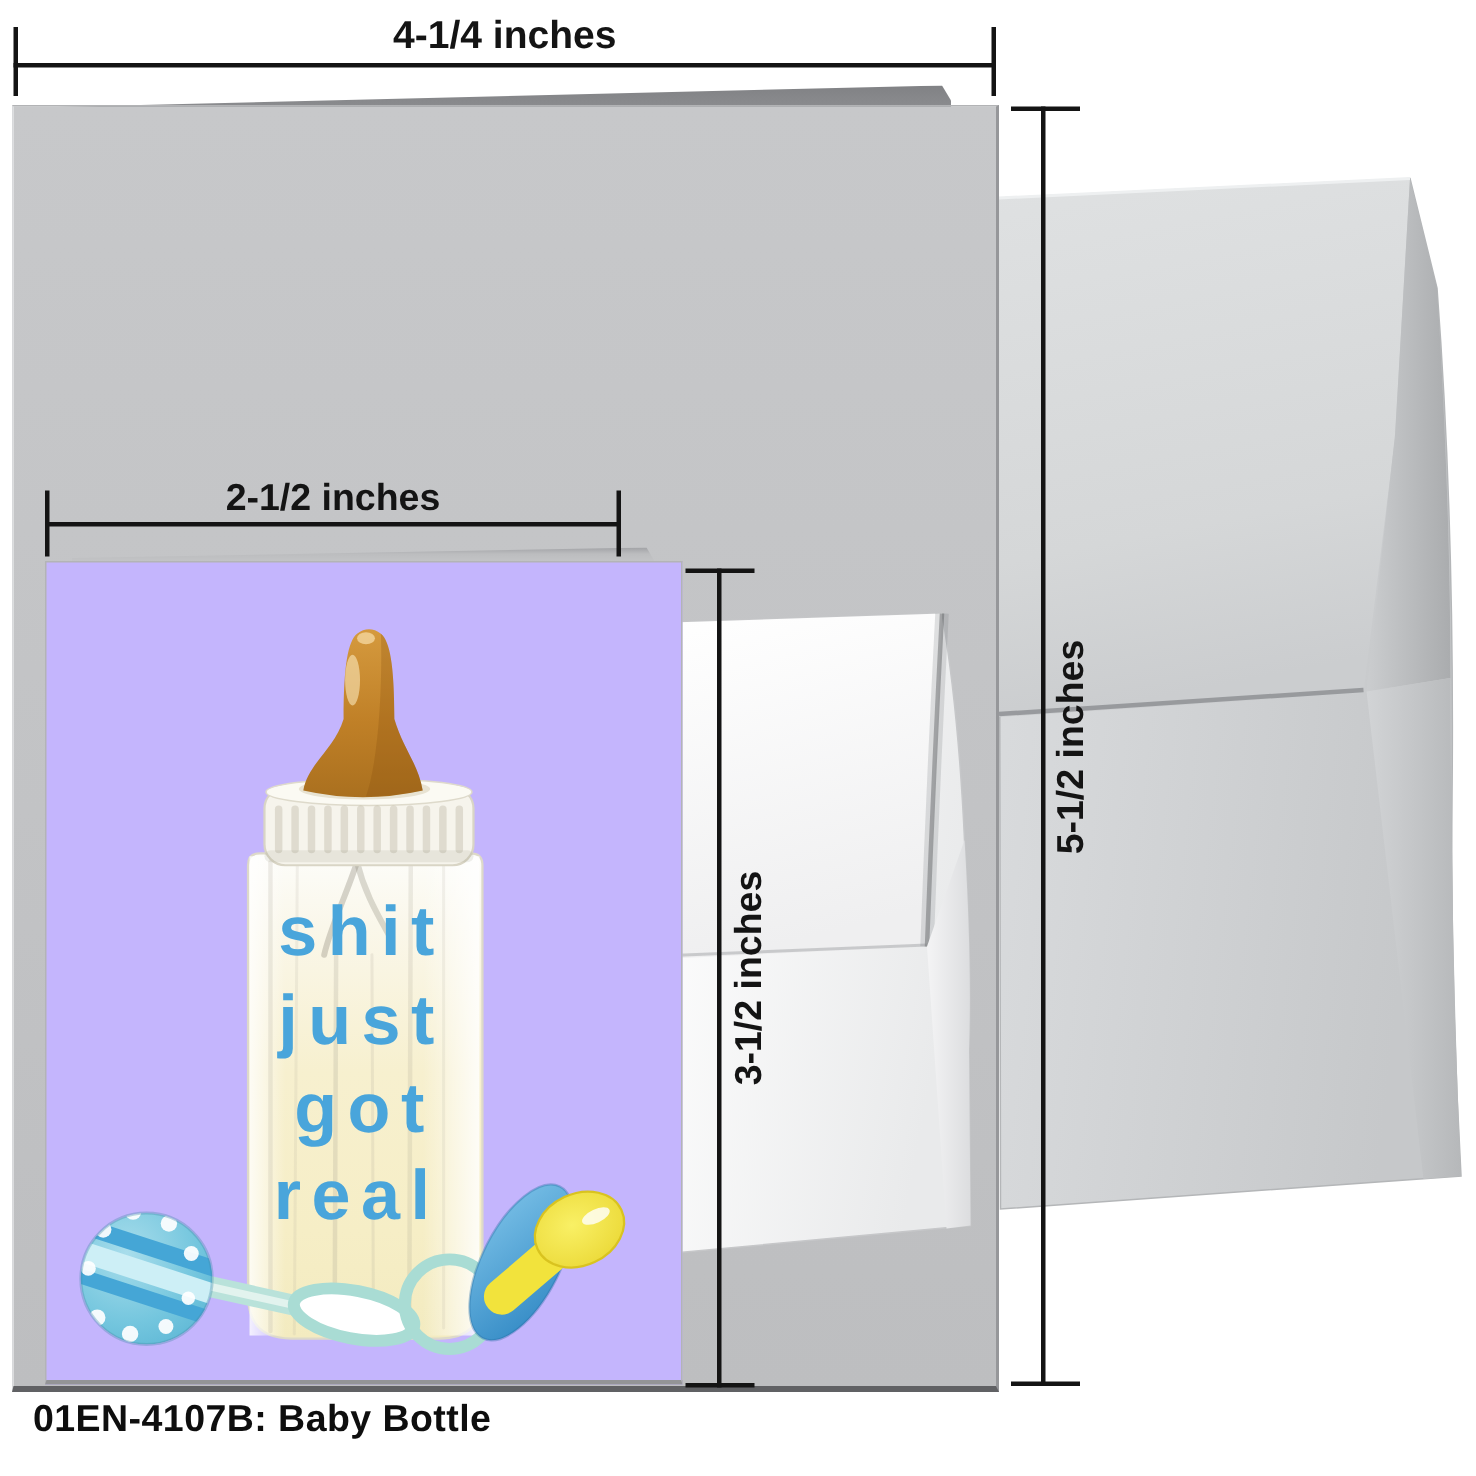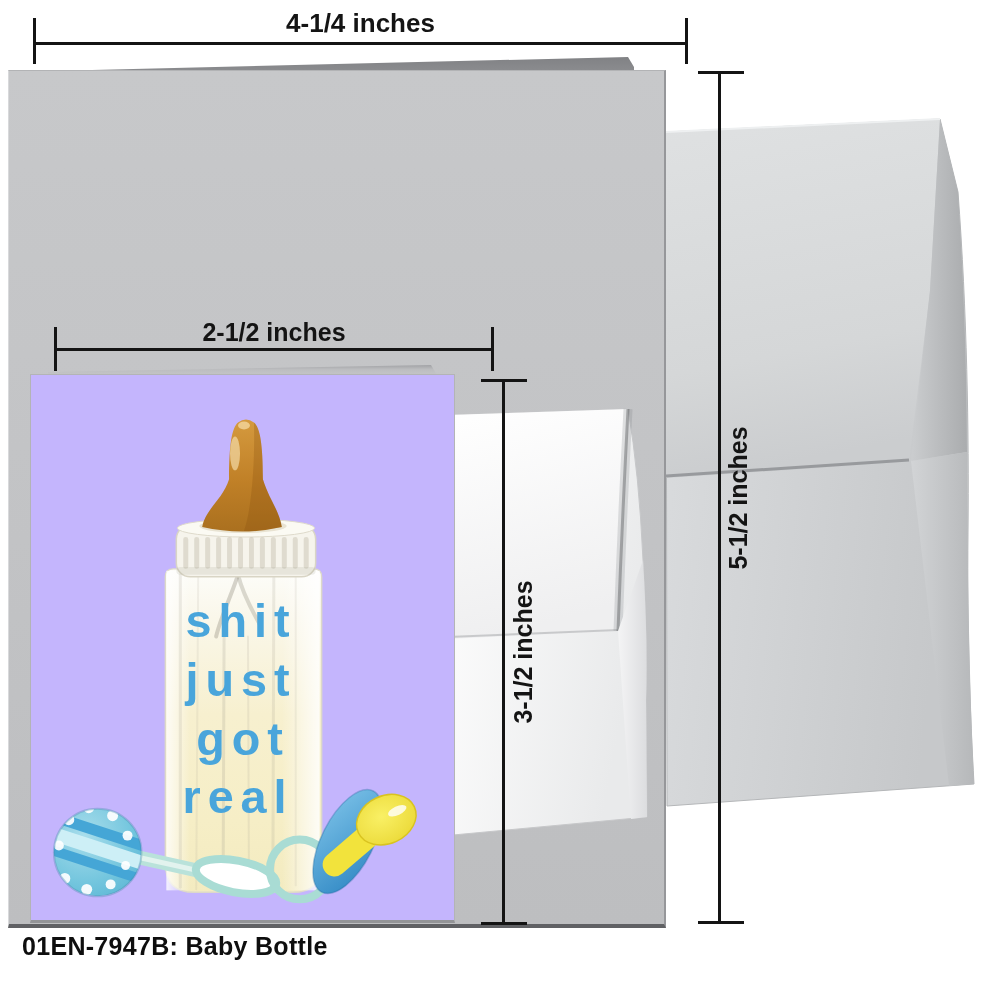--- a/index.html
+++ b/index.html
@@ -24,33 +24,33 @@
     clip-path:polygon(0px 9px,383px 2px,390px 14px,0px 14px);
     background:linear-gradient(180deg,#95969a,#bcbdbf 45%,#c6c7c9);}
   .card-small{left:30px;top:374px;width:425px;height:549px;z-index:6;box-sizing:border-box;
     background:#c4b5fd;border:1px solid #b3b4b6;border-bottom:3px solid #939497;}
   .card-small svg.art{position:absolute;left:0;top:0;width:423px;height:545px;}
 
   .btl-txt{font-family:"Liberation Sans",sans-serif;font-weight:700;font-size:47px;
            letter-spacing:7px;fill:#49a5db;text-anchor:middle;}
 
   
-  .dim{z-index:10;color:#141414;margin-left:24px;}
+  .dim{z-index:10;color:#141414;}
   .dim .line-h{position:absolute;left:0;right:0;height:3px;background:#141414;}
   .dim .line-v{position:absolute;top:0;bottom:0;width:3px;background:#141414;}
   .dim .tick-v{position:absolute;width:3px;background:#141414;}
   .dim .tick-h{position:absolute;height:3px;background:#141414;}
   .dim-label{font-weight:700;white-space:nowrap;color:#141414;}
 
   .dim-w1{left:9px;top:8px;width:655px;height:56px;}
   .dim-w1 .line-h{top:34px;}
   .dim-w1 .tick-v{top:10px;height:46px;}
   .dim-w1 .dim-label{position:absolute;left:0;right:0;top:0;text-align:center;font-size:26px;}
 
-  .dim-w2{left:30px;top:318px;width:440px;height:54px;}
+  .dim-w2{left:30px;top:318px;width:384px;height:54px;}
   .dim-w2 .line-h{top:30px;}
   .dim-w2 .tick-v{top:9px;height:44px;}
   .dim-w2 .dim-label{position:absolute;left:0;right:0;top:0;text-align:center;font-size:25px;}
 
   .dim-h1{left:457px;top:379px;width:46px;height:546px;}
   .dim-h1 .line-v{left:21px;}
   .dim-h1 .tick-h{left:0;width:46px;}
   .dim-h2{left:674px;top:71px;width:46px;height:853px;}
   .dim-h2 .line-v{left:20px;}
   .dim-h2 .tick-h{left:0;width:46px;}
@@ -272,14 +272,14 @@
     <div class="vlabel dim-label">3-1/2 inches</div>
   </div>
 
   <div class="abs dim dim-h2">
     <div class="line-v"></div>
     <div class="tick-h tick-top"></div>
     <div class="tick-h tick-bot"></div>
     <div class="vlabel dim-label">5-1/2 inches</div>
   </div>
 
-  <div class="abs caption">01EN-7947B: Baby Bottle</div>
+  <div class="abs caption">01EN-4107B: Baby Bottle</div>
 </div>
 
 </body></html>

